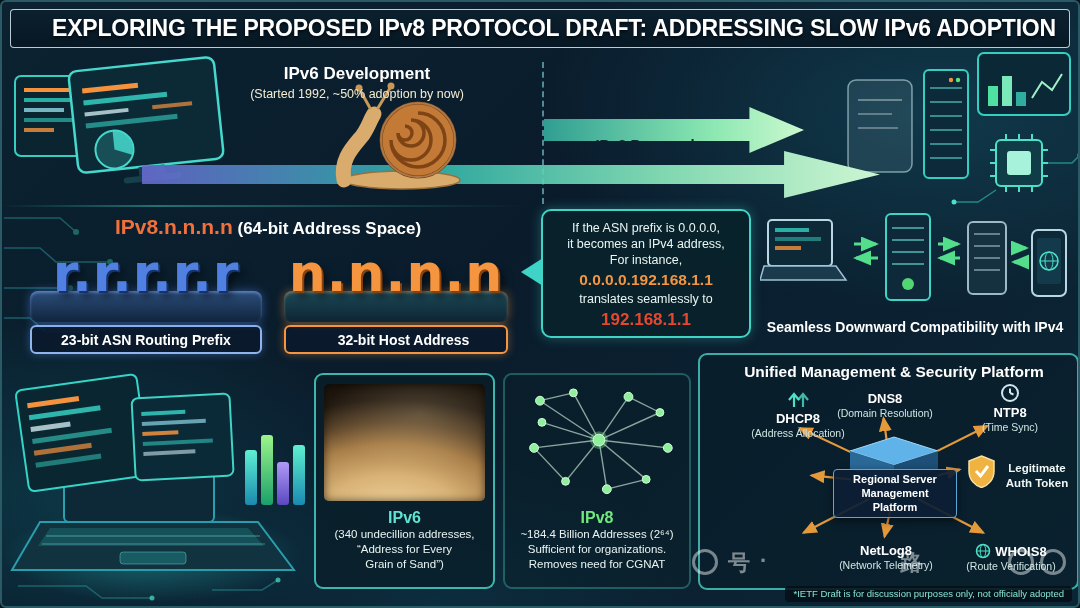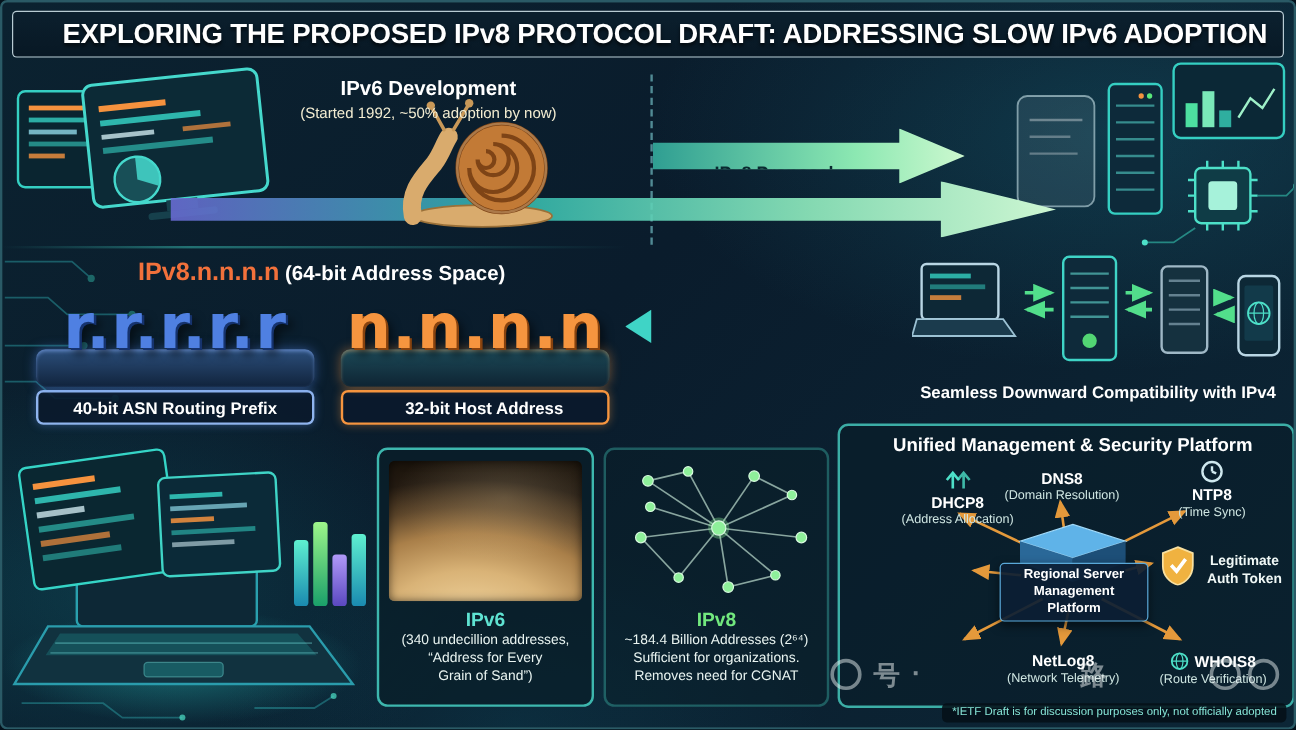--- a/index.html
+++ b/index.html
@@ -267,24 +267,32 @@
   </svg>
 
   <div class="addr-heading">
     <span class="addr-main">IPv8.n.n.n.n</span><span class="addr-suffix"> (64-bit Address Space)</span>
   </div>
 
   <div class="banner banner-prefix"></div>
   <div class="banner banner-host"></div>
   <div class="glyphs glyphs-prefix">r.r.r.r.r</div>
   <div class="glyphs glyphs-host">n.n.n.n</div>
-  <div class="label-box label-prefix">40-bit ASN Routing Prefix</div>
+  <div class="label-box label-prefix">23-bit ASN Routing Prefix</div>
   <div class="label-box label-host">32-bit Host Address</div>
 
   <div class="callout-pointer"></div>
+  <div class="callout">
+    <div class="c-line">If the ASN prefix is 0.0.0.0,</div>
+    <div class="c-line">it becomes an IPv4 address,</div>
+    <div class="c-line">For instance,</div>
+    <div class="c-addr8">0.0.0.0.192.168.1.1</div>
+    <div class="c-line">translates seamlessly to</div>
+    <div class="c-addr4">192.168.1.1</div>
+  </div>
 
   <svg class="compat" viewBox="0 0 316 104">
     <defs>
       <marker id="gah" markerWidth="7" markerHeight="7" refX="5" refY="2.5" orient="auto">
         <path d="M0,0 L6,2.5 L0,5 Z" fill="#52de8b"></path>
       </marker>
     </defs>
     <rect x="8" y="12" width="64" height="46" rx="4" fill="#0d2836" stroke="#b9d6e4" stroke-width="2"></rect>
     <rect x="15" y="20" width="34" height="4" fill="#35cfc2" opacity=".8"></rect>
     <rect x="15" y="29" width="46" height="4" fill="#35cfc2" opacity=".5"></rect>

